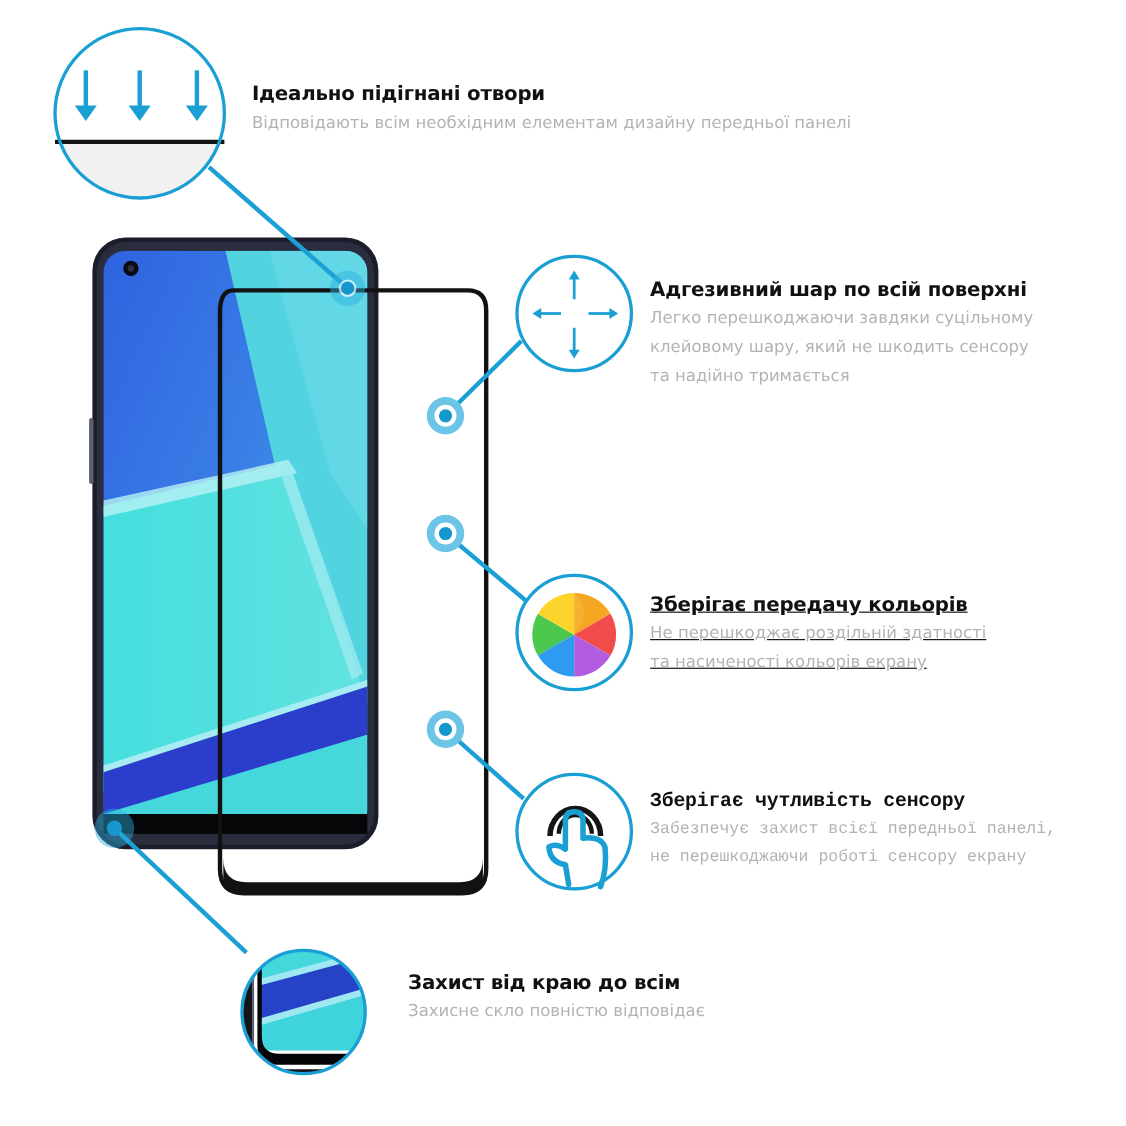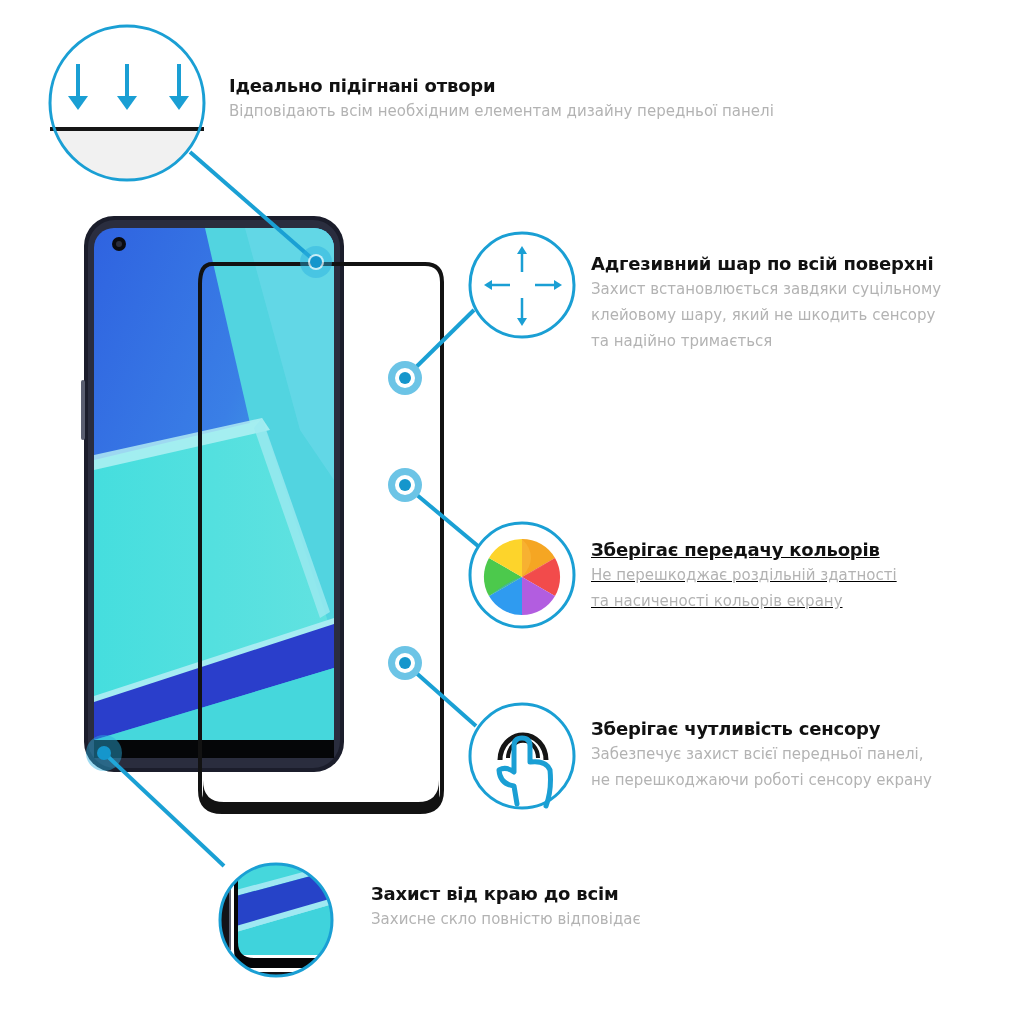--- a/index.html
+++ b/index.html
@@ -4,21 +4,21 @@
 <style>
   html,body{margin:0;padding:0;background:#ffffff;}
   body{width:1024px;height:1024px;position:relative;overflow:hidden;font-family:"DejaVu Sans","Liberation Sans",sans-serif;}
   .art{position:absolute;left:0;top:0;width:1024px;height:1024px;}
   .feature{position:absolute;}
   .feature .title{font-size:18px;font-weight:bold;color:#111;letter-spacing:-0.2px;white-space:nowrap;line-height:24px;}
   .feature .desc{font-size:15px;color:#b3b3b3;line-height:26px;white-space:nowrap;}
   #f1{left:229px;top:74px;}
   #f2{left:591px;top:232px;margin-top:20px;}
   #f3{left:591px;top:538px;text-decoration:underline;}
-  #f4{left:591px;top:717px;}
+  #f4{left:591px;top:717px;font-family:Liberation Mono, monospace;}
   #f5{left:371px;top:882px;}
 </style>
 </head>
 <body>
 
 <svg class="art" viewBox="0 0 1024 1024" width="1024" height="1024" xmlns="http://www.w3.org/2000/svg">
   <defs>
     <linearGradient id="scrBg" x1="0" y1="0" x2="1" y2="1">
       <stop offset="0" stop-color="#2f63e0"></stop>
       <stop offset="0.45" stop-color="#3a7fe6"></stop>
@@ -175,21 +175,21 @@
   </g>
 </svg>
 
 <div class="feature" id="f1">
   <div class="title">Ідеально підігнані отвори</div>
   <div class="desc">Відповідають всім необхідним елементам дизайну передньої панелі</div>
 </div>
 
 <div class="feature" id="f2">
   <div class="title">Адгезивний шар по всій поверхні</div>
-  <div class="desc">Захист встановлюється завдяки суцільному</div>
+  <div class="desc">Легко перешкоджаючи завдяки суцільному</div>
   <div class="desc">клейовому шару, який не шкодить сенсору</div>
   <div class="desc">та надійно тримається</div>
 </div>
 
 <div class="feature" id="f3">
   <div class="title">Зберігає передачу кольорів</div>
   <div class="desc">Не перешкоджає роздільній здатності</div>
   <div class="desc">та насиченості кольорів екрану</div>
 </div>
 

